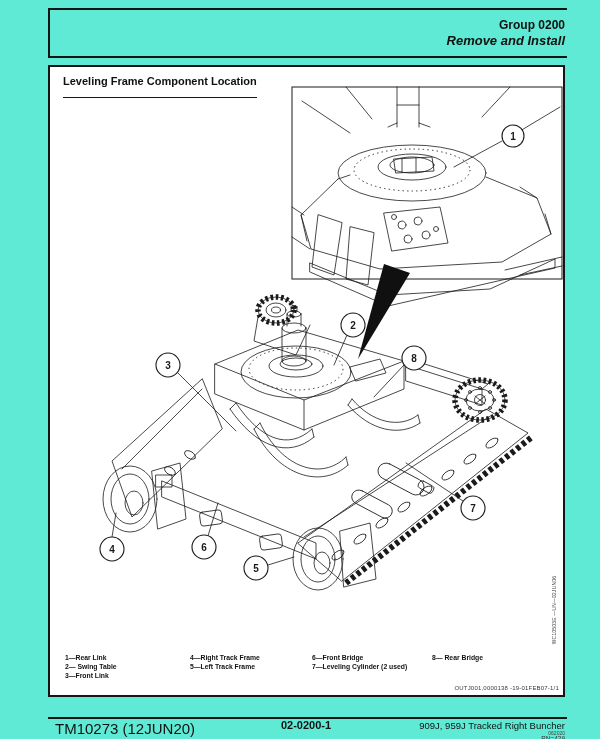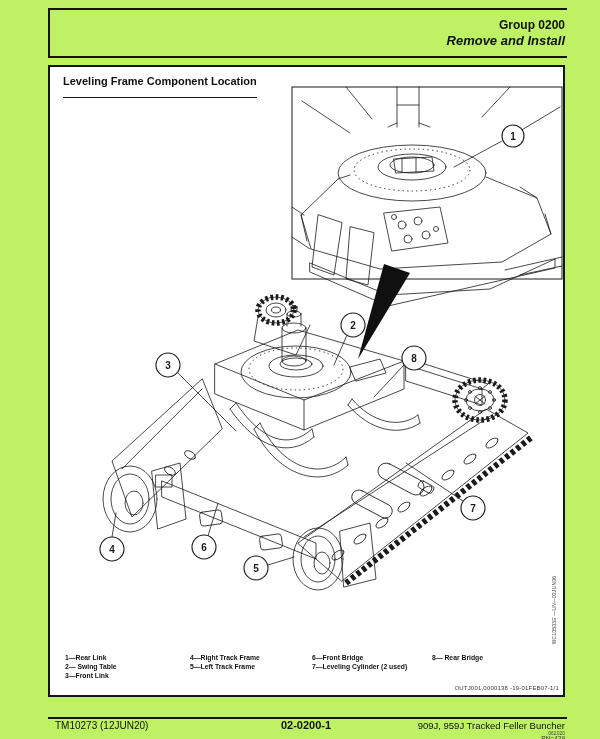--- a/index.html
+++ b/index.html
@@ -1,28 +1,28 @@
 <!DOCTYPE html>
 <html><head>
 <meta charset="utf-8">
 <style>
   html,body{margin:0;padding:0;background:#fff;}
-  .page{position:relative;width:600px;height:739px;background:#bef264;overflow:hidden;
+  .page{position:relative;width:600px;height:739px;background:#5eead4;overflow:hidden;
         font-family:"Liberation Sans",sans-serif;color:#111;}
   .rule{position:absolute;background:#151515;}
   .hdr-group{position:absolute;right:35px;top:18px;font-size:12px;font-weight:bold;white-space:nowrap;}
   .hdr-title{position:absolute;right:35px;top:33px;font-size:13px;font-weight:bold;white-space:nowrap;font-style:italic;}
   .figure-box{position:absolute;left:48px;top:65px;width:513px;height:628px;border:2px solid #151515;background:#fff;}
   .fig-title{position:absolute;left:13px;top:8px;font-size:11px;font-weight:bold;
              border-bottom:1.5px solid #151515;padding-bottom:10px;white-space:nowrap;}
   .fig-svg{position:absolute;left:0;top:0;}
   .legend-col{position:absolute;top:586px;font-size:6.8px;font-weight:bold;line-height:9px;white-space:nowrap;}
   .lc1{left:15px}.lc2{left:140px}.lc3{left:262px}.lc4{left:382px}
   .fig-ref{position:absolute;right:4px;bottom:4px;font-size:6px;color:#3a3a3a;letter-spacing:.2px;white-space:nowrap;}
-  .ftr-left{position:absolute;left:55px;top:720px;font-size:10px;white-space:nowrap;}
+  .ftr-left{position:absolute;left:55px;top:720px;font-size:15px;white-space:nowrap;}
   .ftr-center{position:absolute;left:0;right:0;top:719px;text-align:center;font-size:11px;font-weight:bold;margin-left:12px;}
   .ftr-right{position:absolute;right:35px;top:720px;font-size:9.5px;text-align:right;white-space:nowrap;}
   .ftr-small{position:absolute;right:35px;top:730px;font-size:5px;color:#444;text-align:right;}
   .ftr-pn{position:absolute;right:35px;top:735px;font-size:6.5px;color:#333;text-align:right;}
   
   .ln{fill:none;stroke:#1a1a1a;stroke-width:0.8;stroke-linejoin:round;stroke-linecap:round;}
   .lnr{fill:none;stroke:#1a1a1a;stroke-width:1;}
   .dot{fill:none;stroke:#1a1a1a;stroke-width:0.9;stroke-dasharray:1.4,3.2;}
   .teeth{fill:none;stroke:#1a1a1a;stroke-width:5.5;stroke-dasharray:2.6,2.6;}
   .links{fill:none;stroke:#1a1a1a;stroke-width:6;stroke-dasharray:4,3;}
@@ -234,16 +234,16 @@
     <div class="legend-col lc4">
       <div>8— Rear Bridge</div>
     </div>
 
     <div class="fig-ref">OUTJ001,0000138 -19-01FEB07-1/1</div>
   </div>
 
   <div class="rule" style="left:48px;top:717px;width:519px;height:1.5px;"></div>
   <div class="ftr-left">TM10273 (12JUN20)</div>
   <div class="ftr-center">02-0200-1</div>
-  <div class="ftr-right">909J, 959J Tracked Feller Buncher</div>
+  <div class="ftr-right">909J, 959J Tracked Right Buncher</div>
   <div class="ftr-small">062020</div>
   <div class="ftr-pn">PN=429</div>
 </div>
 
 </body></html>

